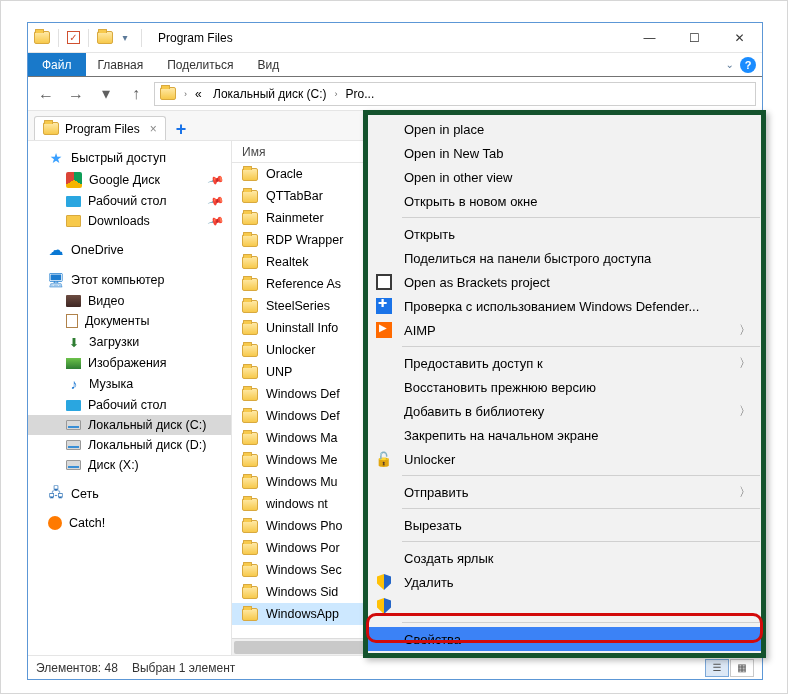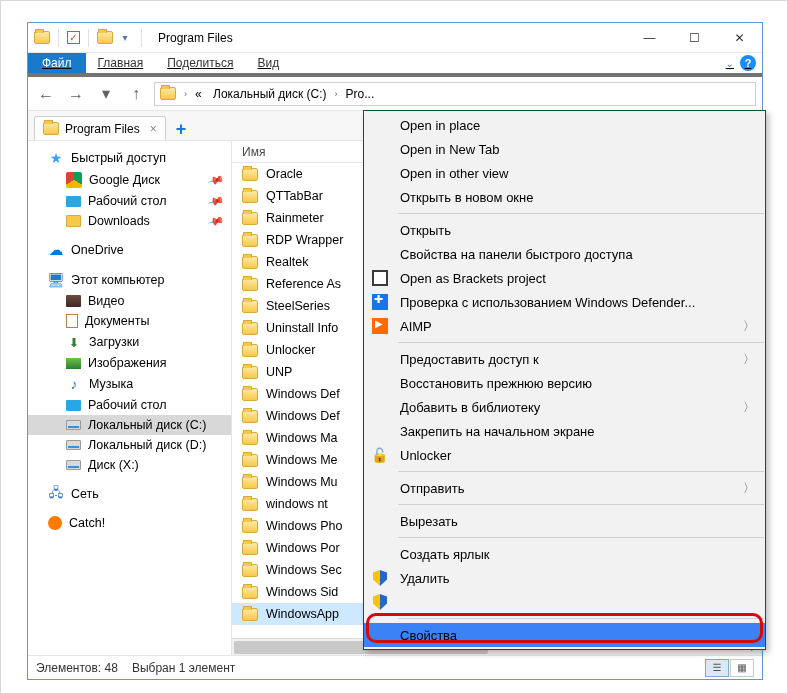--- a/index.html
+++ b/index.html
@@ -13,21 +13,21 @@
 .titlebar .qat { display: flex; align-items: center; gap: 4px; padding: 0 6px; }
 .qat-ico { width: 16px; height: 16px; display: inline-flex; align-items: center; justify-content: center; }
 .folder-ico { width: 16px; height: 13px; background: linear-gradient(#ffe9a6, #f7c94b); border: 1px solid #d9a93e; border-radius: 2px; position: relative; }
 .folder-ico::before { content:""; position:absolute; top:-3px; left:0; width:7px; height:3px; background:#f7c94b; border:1px solid #d9a93e; border-bottom:none; border-radius:1px 1px 0 0;}
 .titlebar .sep { width:1px; height:18px; background:#e0e0e0; margin:0 4px; }
 .titlebar .title { padding-left: 6px; color: #000; }
 .winbtns { margin-left: auto; display: flex; }
 .winbtn { width: 45px; height: 29px; display:flex; align-items:center; justify-content:center; color:#333; }
 
 
-.ribbon { height: 24px; display: flex; align-items: stretch; font-size: 12px; border-bottom: 4px solid #737373; text-decoration: underline; }
+.ribbon { height: 24px; display: flex; align-items: stretch; font-size: 12px; border-bottom: 1px solid #737373; }
 .ribbon .filebtn { background: #1979ca; color: #fff; padding: 0 14px; display:flex; align-items:center; }
 .ribbon .rtab { padding: 0 12px; display:flex; align-items:center; color:#333; }
 .ribbon .right { margin-left:auto; display:flex; align-items:center; padding-right:6px; gap:6px; }
 .help-ico { width:16px;height:16px;border-radius:50%;background:#1a8cff;color:#fff;display:flex;align-items:center;justify-content:center;font-size:11px;font-weight:bold;}
 .chev-down { font-size: 10px; color:#5c7a99; }
 
 
 .addrrow { height: 34px; display:flex; align-items:center; padding: 4px 6px; gap:6px; border-bottom:1px solid #e5e5e5; }
 .navarrow { width:24px; height:24px; display:flex;align-items:center;justify-content:center; color:#606060; font-size:16px; }
 .addrbox { flex:1; height:24px; border:1px solid #cfcfcf; display:flex; align-items:center; font-size:12px; background:#fff; overflow:hidden;}
@@ -69,21 +69,21 @@
 .list-header { height:22px; border-bottom:1px solid #e5e5e5; display:flex; align-items:center; font-size:12px; color:#4a4a4a; padding-left:10px;}
 .list-body { flex:1; overflow:hidden; position:relative;}
 .row { display:flex; align-items:center; gap:8px; padding:2px 10px; font-size:12.5px; height:22px; white-space:nowrap;}
 .row.sel { background:#cde8ff; }
 .hscroll { height:17px; background:#f0f0f0; border-top:1px solid #dcdcdc; position:relative;}
 .hscroll .thumb { position:absolute; left:2px; top:2px; height:13px; width:48%; background:#c9c9c9; border-radius:2px;}
 .hscroll .arrow { position:absolute; top:0; width:17px; height:17px; display:flex;align-items:center;justify-content:center; color:#666; font-size:10px;}
 .hscroll .arrow.l{left:0;} .hscroll .arrow.r{right:0;}
 
 
-.ctx { position:absolute; left:335px; top:87px; width:403px; background:#f2f2f2; border:1px solid #14532d; box-shadow:3px 3px 6px rgba(0,0,0,.25); font-size:13px; padding:2px 0; z-index:10;}
+.ctx { position:absolute; left:335px; top:87px; width:403px; background:#f2f2f2; border:5px solid #14532d; box-shadow:3px 3px 6px rgba(0,0,0,.25); font-size:13px; padding:2px 0; z-index:10;}
 .ctx-row { display:flex; align-items:center; height:24px; padding:0 10px 0 5px; gap:9px; position:relative;}
 .ctx-row.hl { background:#3b82f6; }
 .ctx-ico { width:22px; display:flex; justify-content:center; }
 .ctx-label { flex:1; white-space:nowrap;}
 .ctx-sub { color:#555; font-size:12px; margin-left:auto;}
 .ctx-sep { height:1px; background:#d0d0d0; margin:4px 1px 4px 34px; }
 .sq-ico { width:16px;height:16px; display:inline-block;}
 .brackets { background:#fff; border:2px solid #3a3a3a;}
 .defender { background:#1a73e8; position:relative;}
 .defender::after{content:"✚"; color:#fff; font-size:11px; position:absolute; left:2px; top:-1px;}
@@ -367,21 +367,21 @@
           <span class="ctx-ico"></span>
           <span class="ctx-label">Открыть в новом окне</span>
         </div>
         <div class="ctx-sep"></div>
         <div class="ctx-row">
           <span class="ctx-ico"></span>
           <span class="ctx-label">Открыть</span>
         </div>
         <div class="ctx-row">
           <span class="ctx-ico"></span>
-          <span class="ctx-label">Свойства на панели быстрого доступа</span>
+          <span class="ctx-label">Поделиться на панели быстрого доступа</span>
         </div>
         <div class="ctx-row">
           <span class="ctx-ico">
             <span class="sq-ico brackets"></span>
           </span>
           <span class="ctx-label">Open as Brackets project</span>
         </div>
         <div class="ctx-row">
           <span class="ctx-ico">
             <span class="sq-ico defender"></span>

